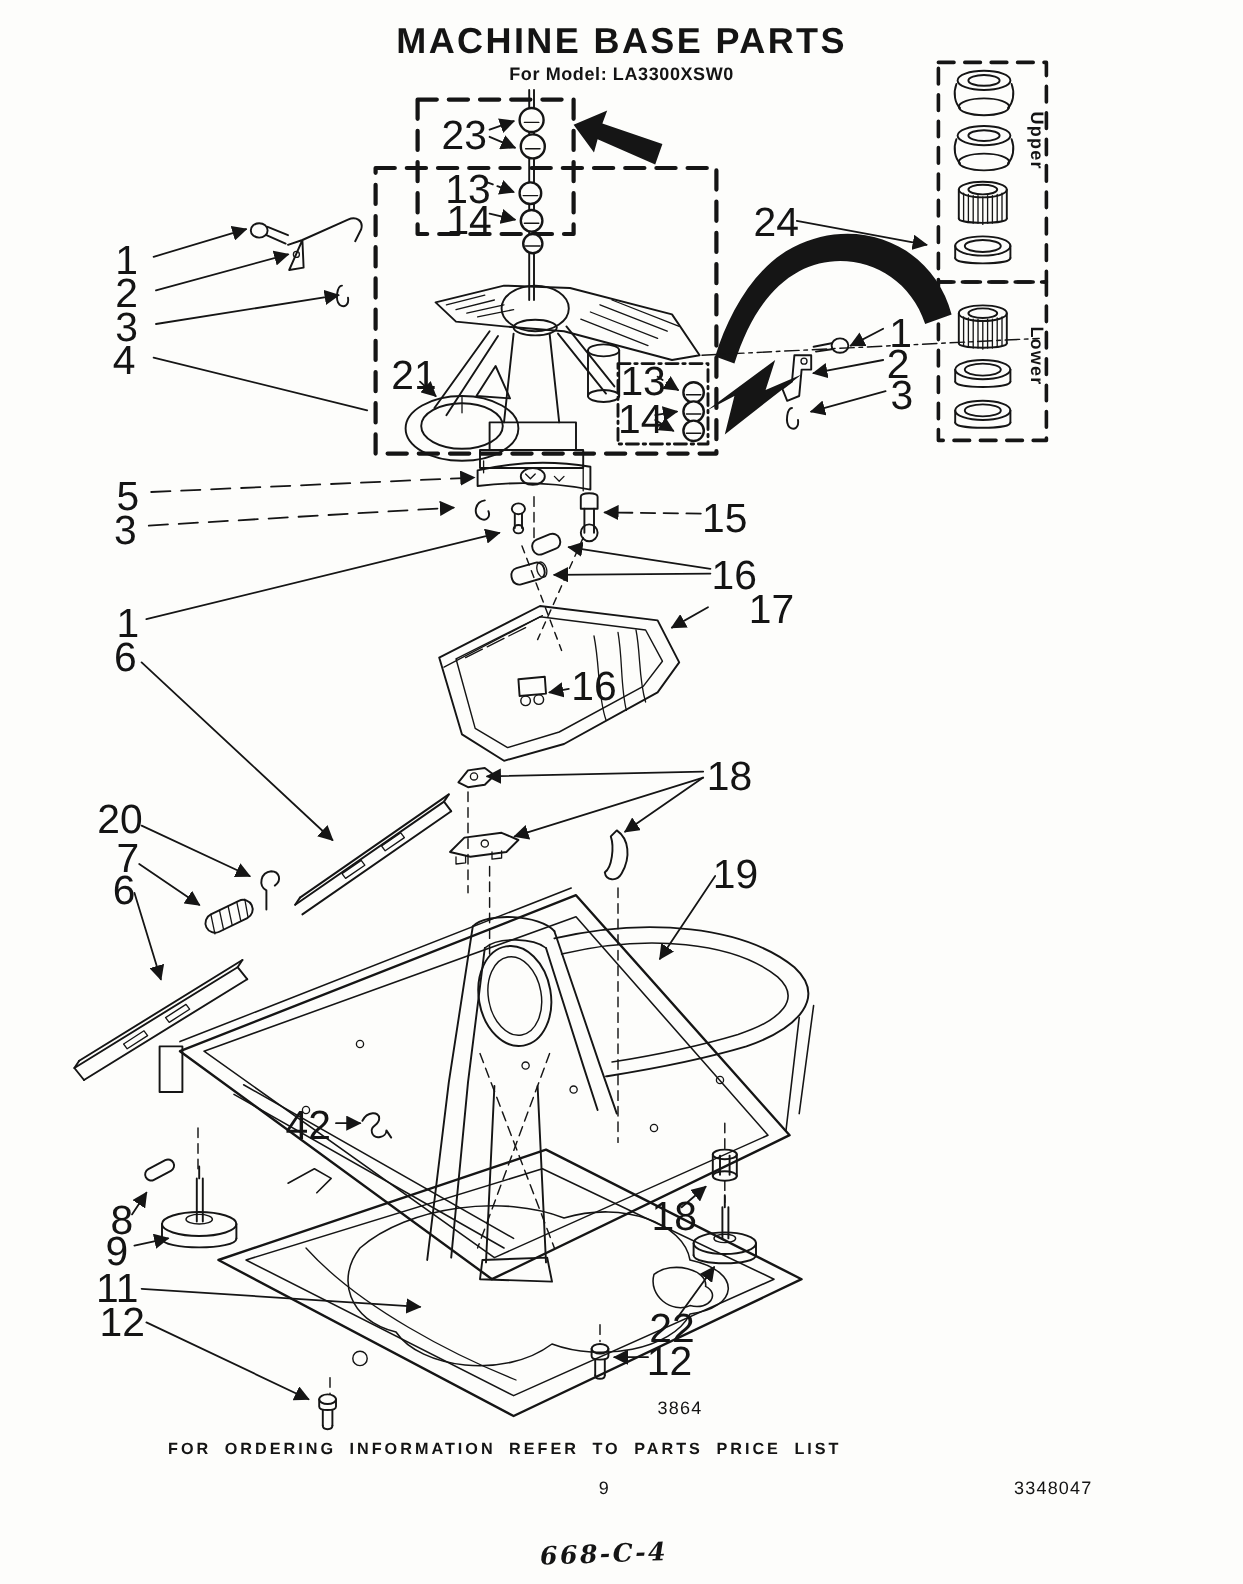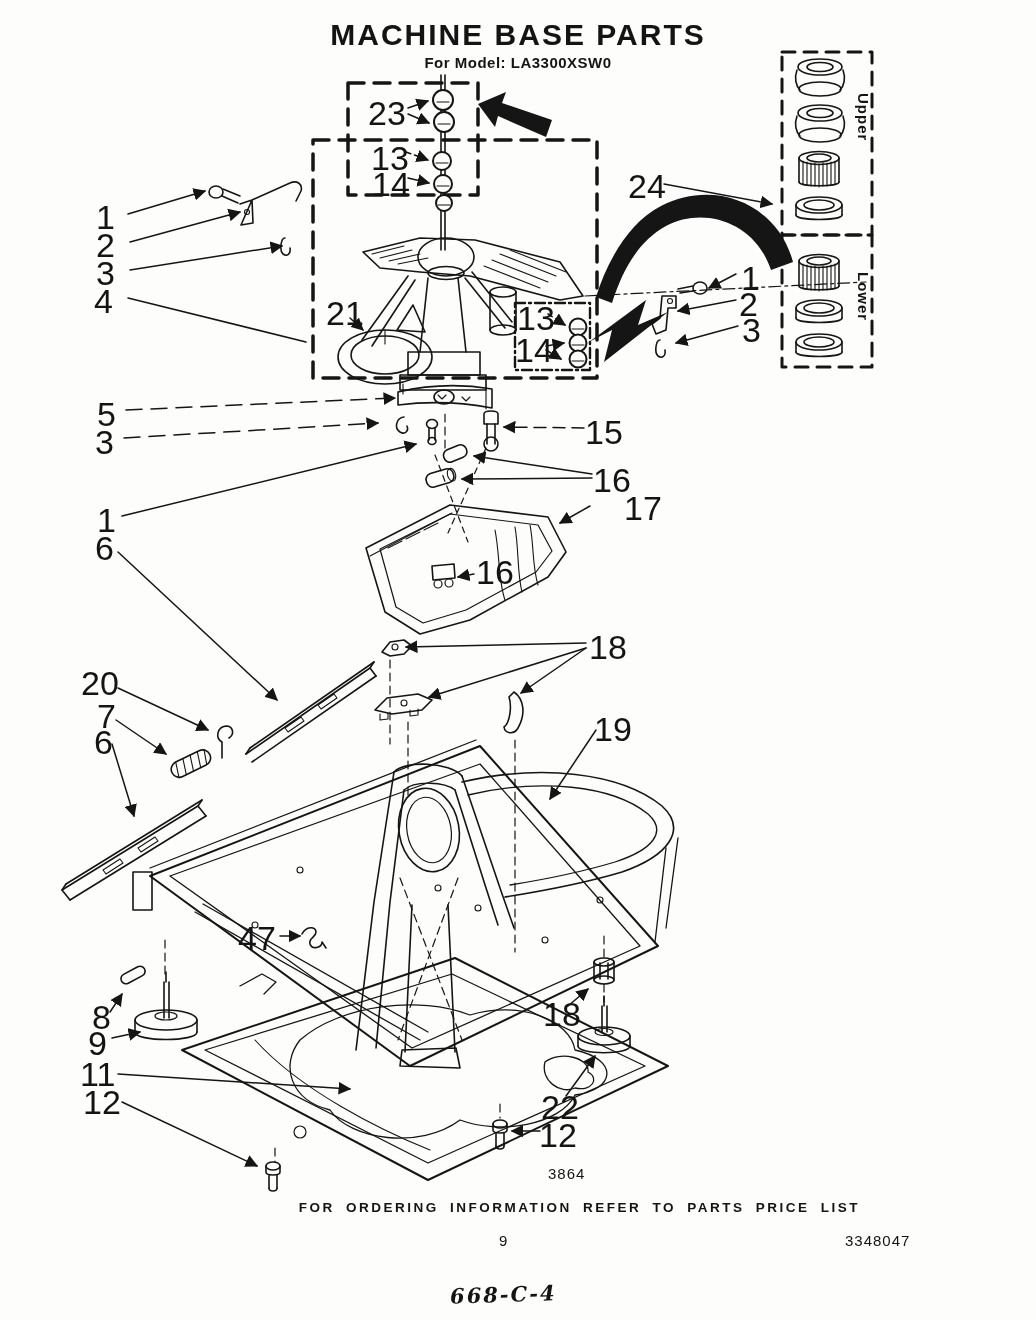--- a/index.html
+++ b/index.html
@@ -6,21 +6,21 @@
   #page{position:relative;width:1036px;height:1320px;background:#fdfdfb;margin:0 auto;
         font-family:"Liberation Sans",sans-serif;color:#141414;overflow:hidden;}
   #art{position:absolute;left:0;top:0;}
   .hdr{position:absolute;left:238px;top:18px;width:560px;text-align:center;}
   .hdr h1{margin:0;font-size:30px;font-weight:bold;letter-spacing:2px;}
   .hdr h2{margin:2px 0 0 0;font-size:15px;font-weight:bold;letter-spacing:.5px;}
   .callout{position:absolute;font-size:34px;font-weight:400;line-height:1;
            font-family:"Liberation Sans",sans-serif;color:#141414;white-space:nowrap;}
   .rotlbl{position:absolute;font-size:15px;font-weight:bold;letter-spacing:1px;
           transform-origin:top left;transform:rotate(90deg);}
-  .ftr-note{position:absolute;left:140px;top:1200px;width:720px;text-align:right;
+  .ftr-note{position:absolute;left:140px;top:1200px;width:720px;text-align:left;
             font-size:13.5px;font-weight:bold;letter-spacing:2.5px;word-spacing:5px;}
   .small-num{position:absolute;font-size:15px;letter-spacing:1px;}
   .plate{position:absolute;font-family:"DejaVu Serif",serif;font-style:italic;
          font-size:21px;letter-spacing:2px;transform:rotate(-2deg);font-weight:bold;}
 </style>
 </head>
 <body>
 
 <div id="page">
 
@@ -366,21 +366,21 @@
   <div class="callout" style="left:593px;top:463px;">16</div>
   <div class="callout" style="left:97px;top:503px;">1</div>
   <div class="callout" style="left:95px;top:531px;">6</div>
   <div class="callout" style="left:592px;top:491px;margin-left:32px;">17</div>
   <div class="callout" style="left:476px;top:555px;">16</div>
   <div class="callout" style="left:589px;top:630px;">18</div>
   <div class="callout" style="left:81px;top:666px;">20</div>
   <div class="callout" style="left:97px;top:699px;">7</div>
   <div class="callout" style="left:94px;top:725px;">6</div>
   <div class="callout" style="left:594px;top:712px;text-align:center;">19</div>
-  <div class="callout" style="left:238px;top:921px;">47</div>
+  <div class="callout" style="left:238px;top:921px;">42</div>
   <div class="callout" style="left:92px;top:1000px;">8</div>
   <div class="callout" style="left:88px;top:1026px;">9</div>
   <div class="callout" style="left:543px;top:997px;">18</div>
   <div class="callout" style="left:80px;top:1057px;">11</div>
   <div class="callout" style="left:83px;top:1085px;">12</div>
   <div class="callout" style="left:541px;top:1090px;">22</div>
   <div class="callout" style="left:539px;top:1118px;">12</div>
 
   <div class="small-num" style="left:548px;top:1165px;">3864</div>
   <div class="ftr-note">FOR ORDERING INFORMATION REFER TO PARTS PRICE LIST</div>

